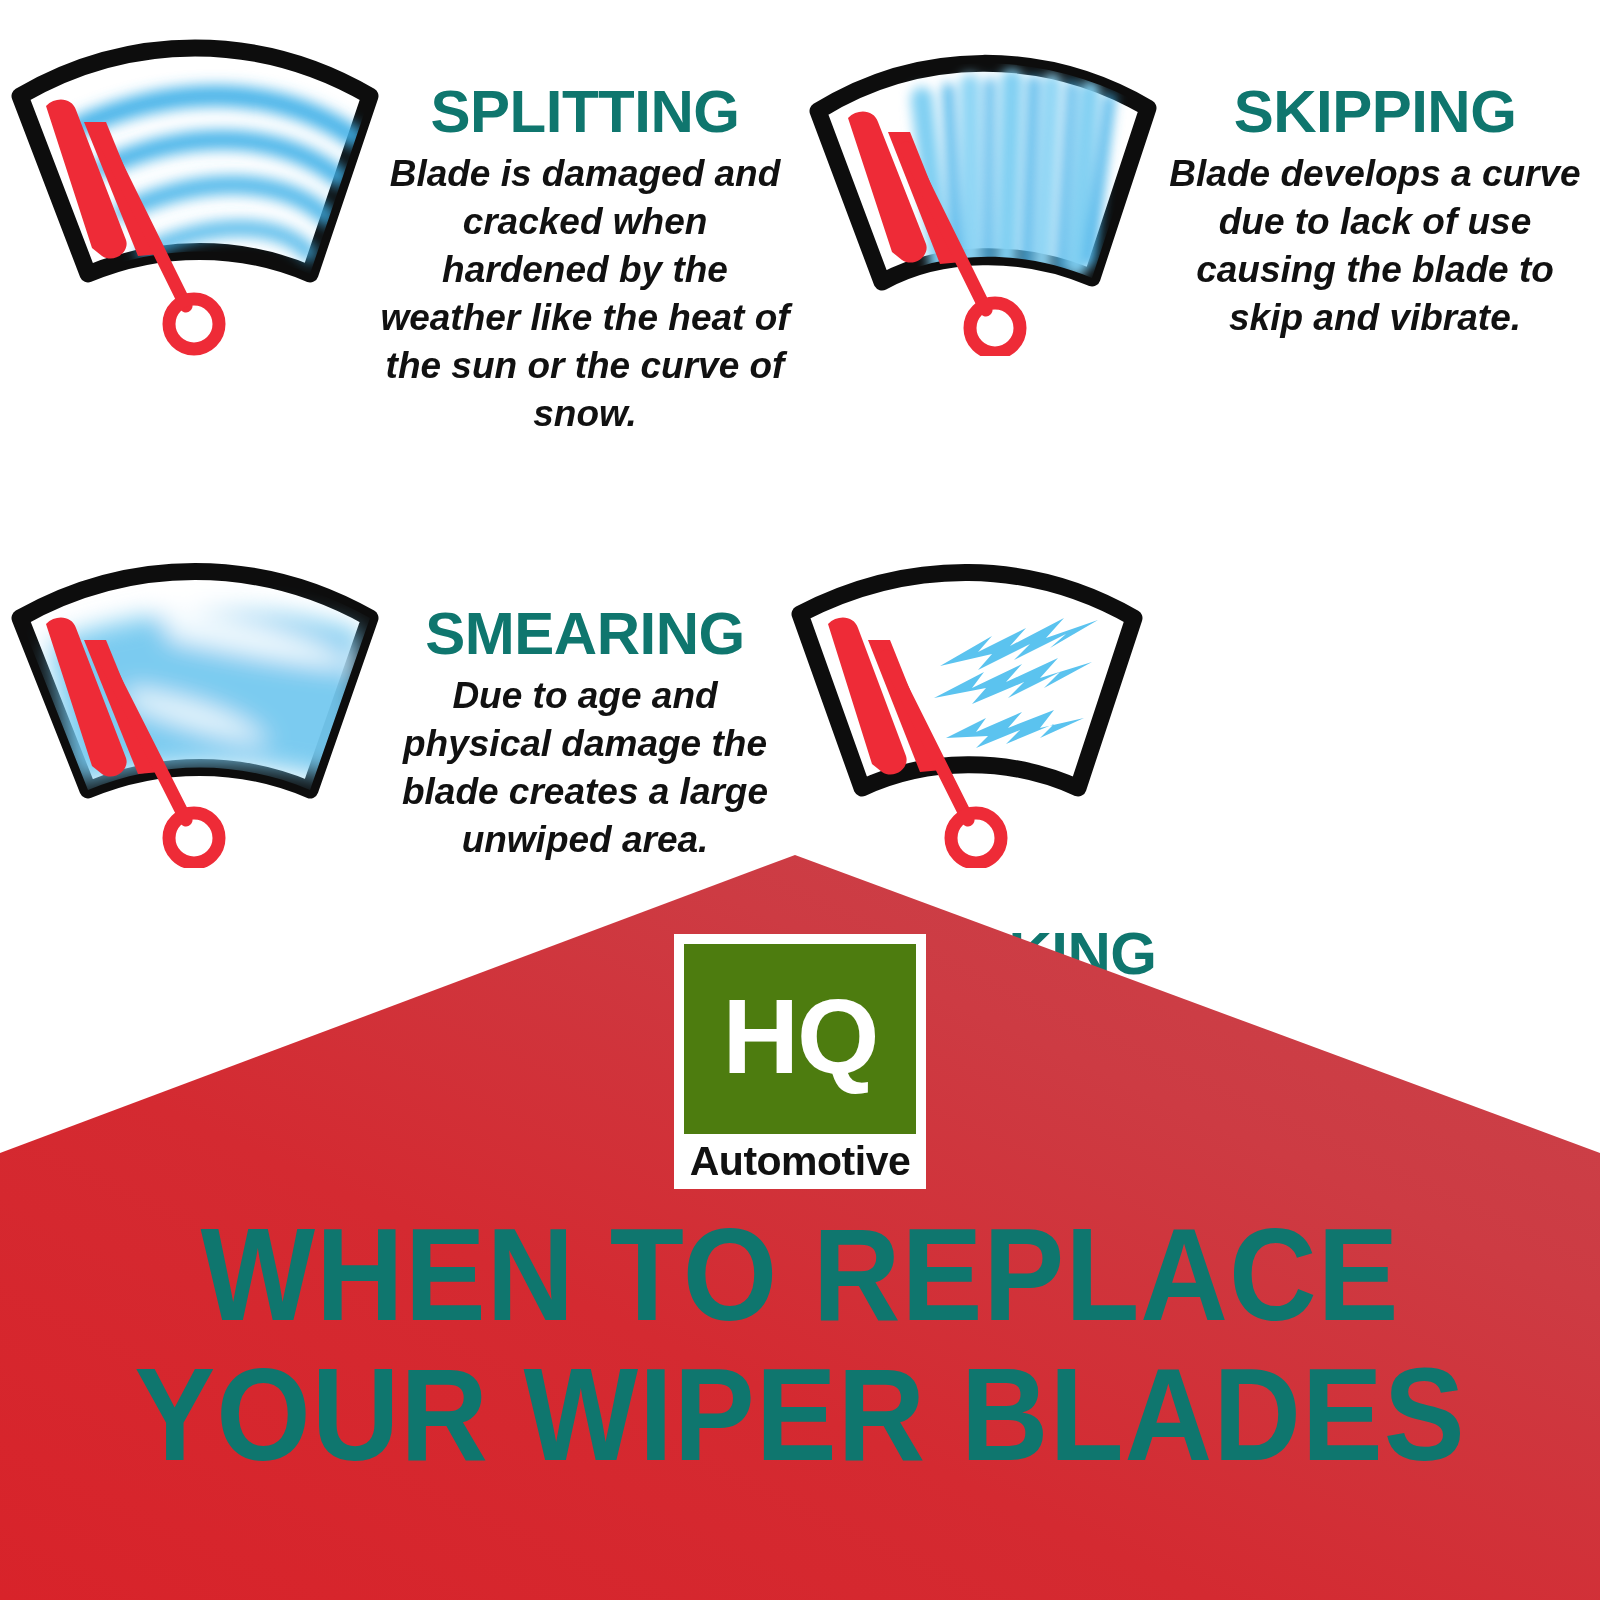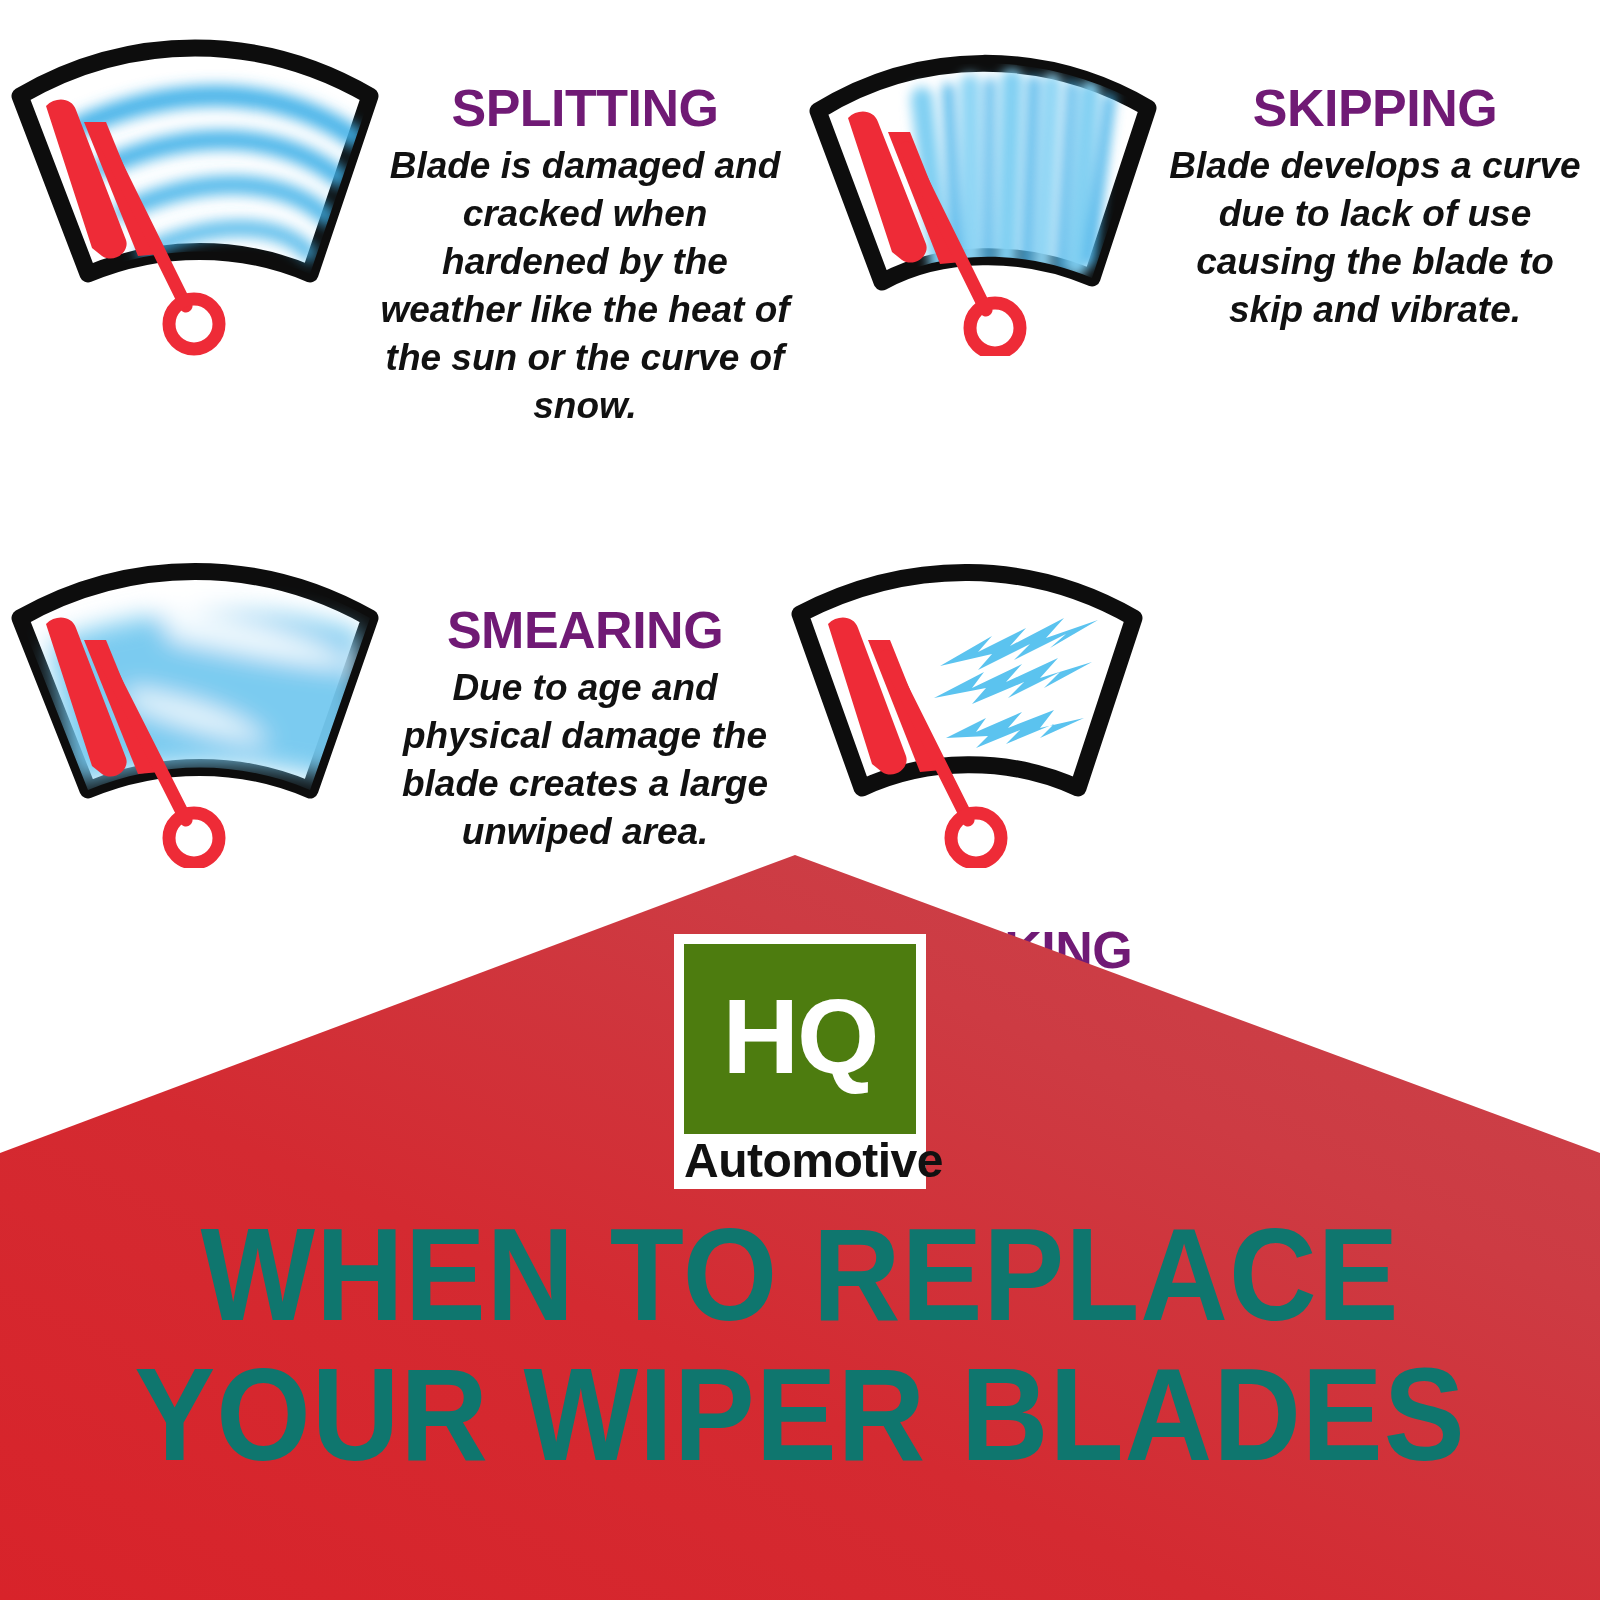--- a/index.html
+++ b/index.html
@@ -25,23 +25,23 @@
   .card-icon {
     position: relative;
     flex: 0 0 auto;
   }
   .card-text {
     flex: 1 1 auto;
     text-align: center;
     padding-top: 56px;
   }
   .card-title {
-    color: #701a75;
-    font-weight: bold;
-    font-size: 52px;
+    color: #0f766e;
+    font-weight: bold;
+    font-size: 60px;
     letter-spacing: -0.5px;
     line-height: 1.0;
     margin: 0 0 8px 0;
     white-space: nowrap;
   }
   .card-desc {
     color: #111111;
     font-weight: bold;
     font-style: italic;
     font-size: 37px;
@@ -95,21 +95,21 @@
     font-weight: bold;
     font-size: 106px;
     line-height: 1;
     letter-spacing: -2px;
     margin-top: -6px;
   }
   #logo-sub {
     text-align: center;
     color: #111111;
     font-weight: bold;
-    font-size: 48px;
+    font-size: 41px;
     line-height: 54px;
     letter-spacing: -0.5px;
   }
 
   #headline {
     position: absolute;
     left: 0;
     top: 385px;          
     width: 1600px;
     text-align: center;

